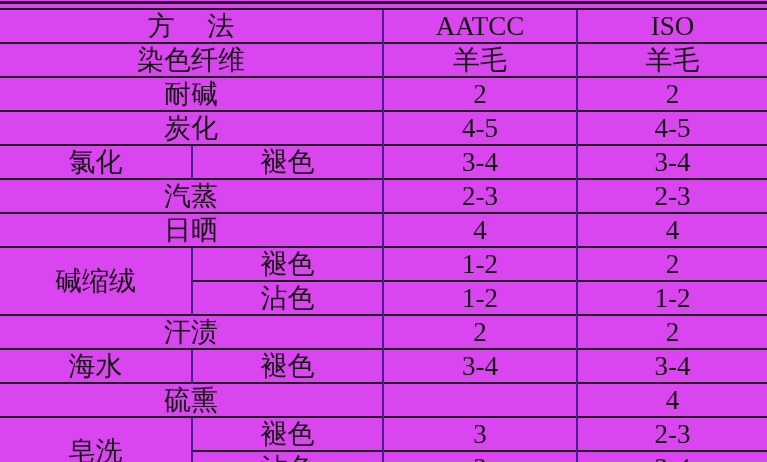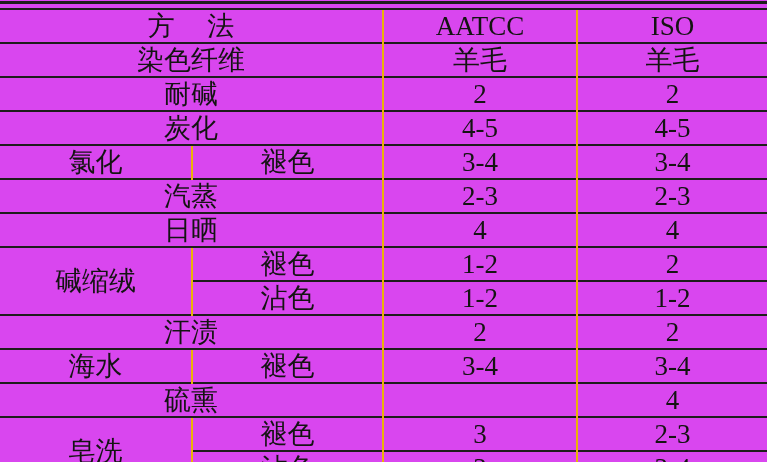--- a/index.html
+++ b/index.html
@@ -39,21 +39,21 @@
   table.fastness td {
     height: 32px;
     padding: 0;
     text-align: center;
     vertical-align: middle;
     border-top: 2px solid #1d1d1b;   
     overflow: hidden;
     white-space: nowrap;
   }
   
-  td.vl { border-left: 2px solid #eab308; border-radius: 16px; }
+  td.vl { border-left: 2px solid #4c1d95; border-radius: 16px; }
   
   td.spread { word-spacing: 0.95em; }
 </style>
 </head>
 <body>
 
 <div class="page">
   <div class="top-rule"></div>
 
   <table class="fastness">

